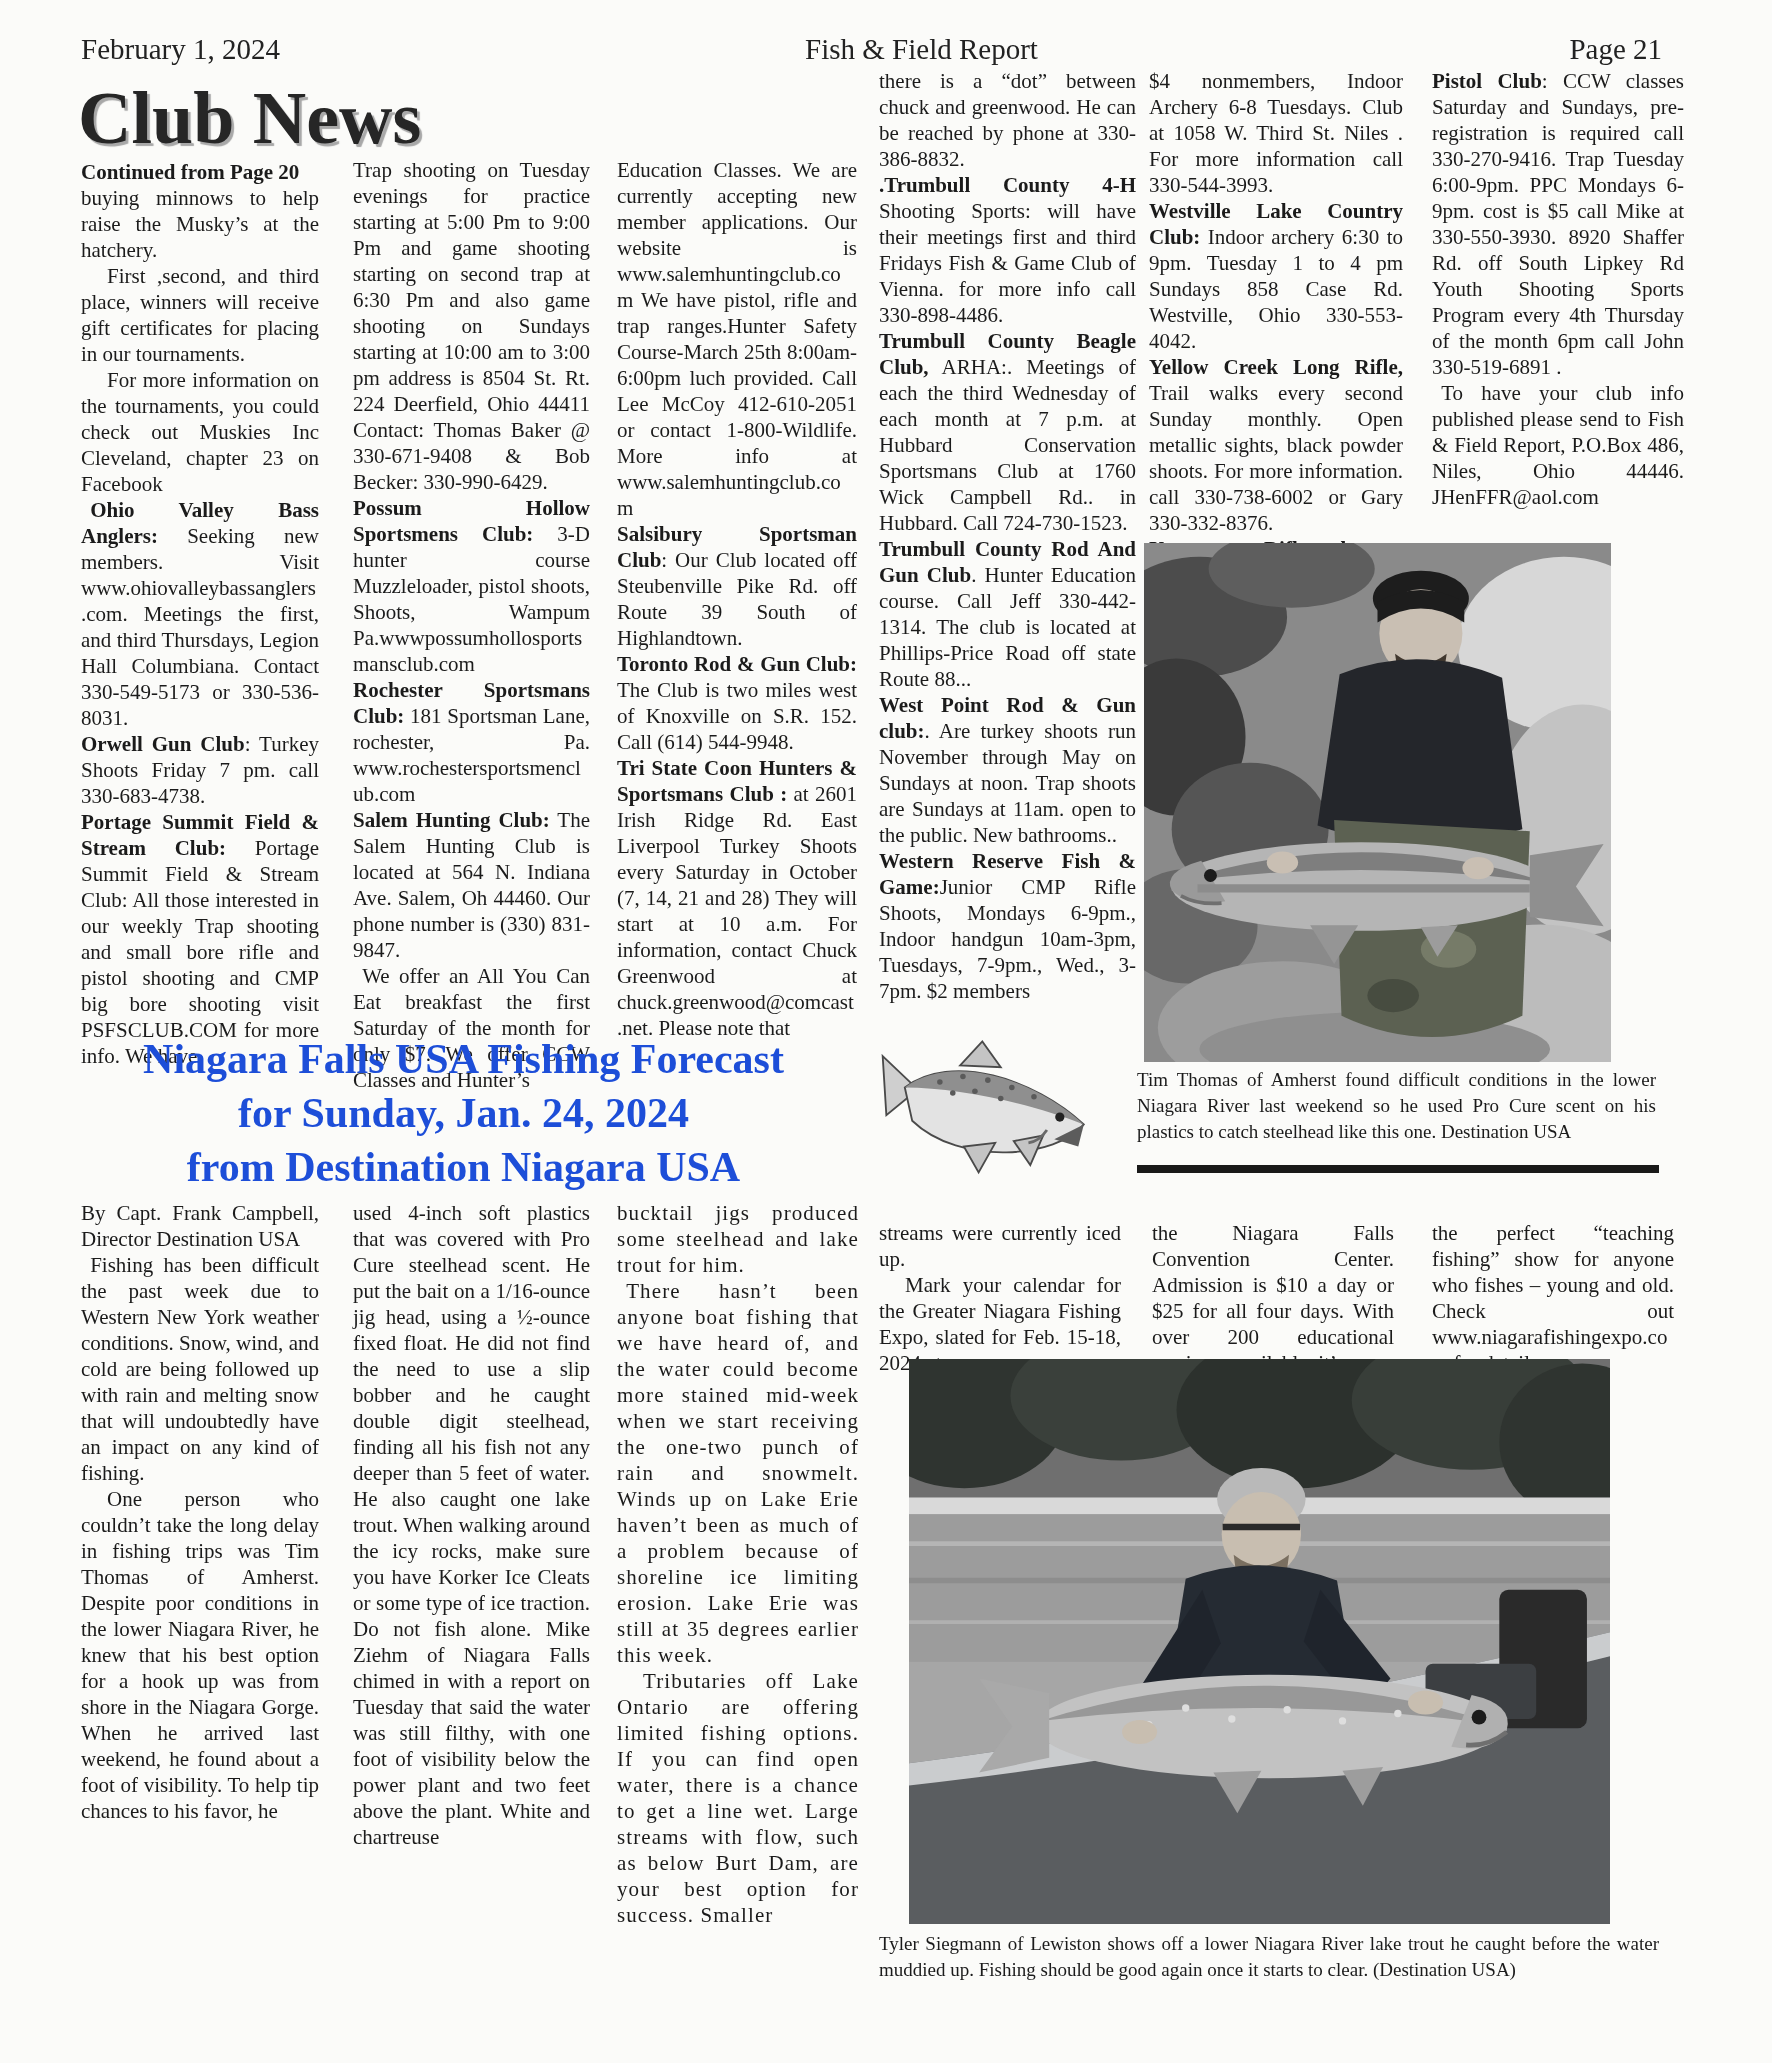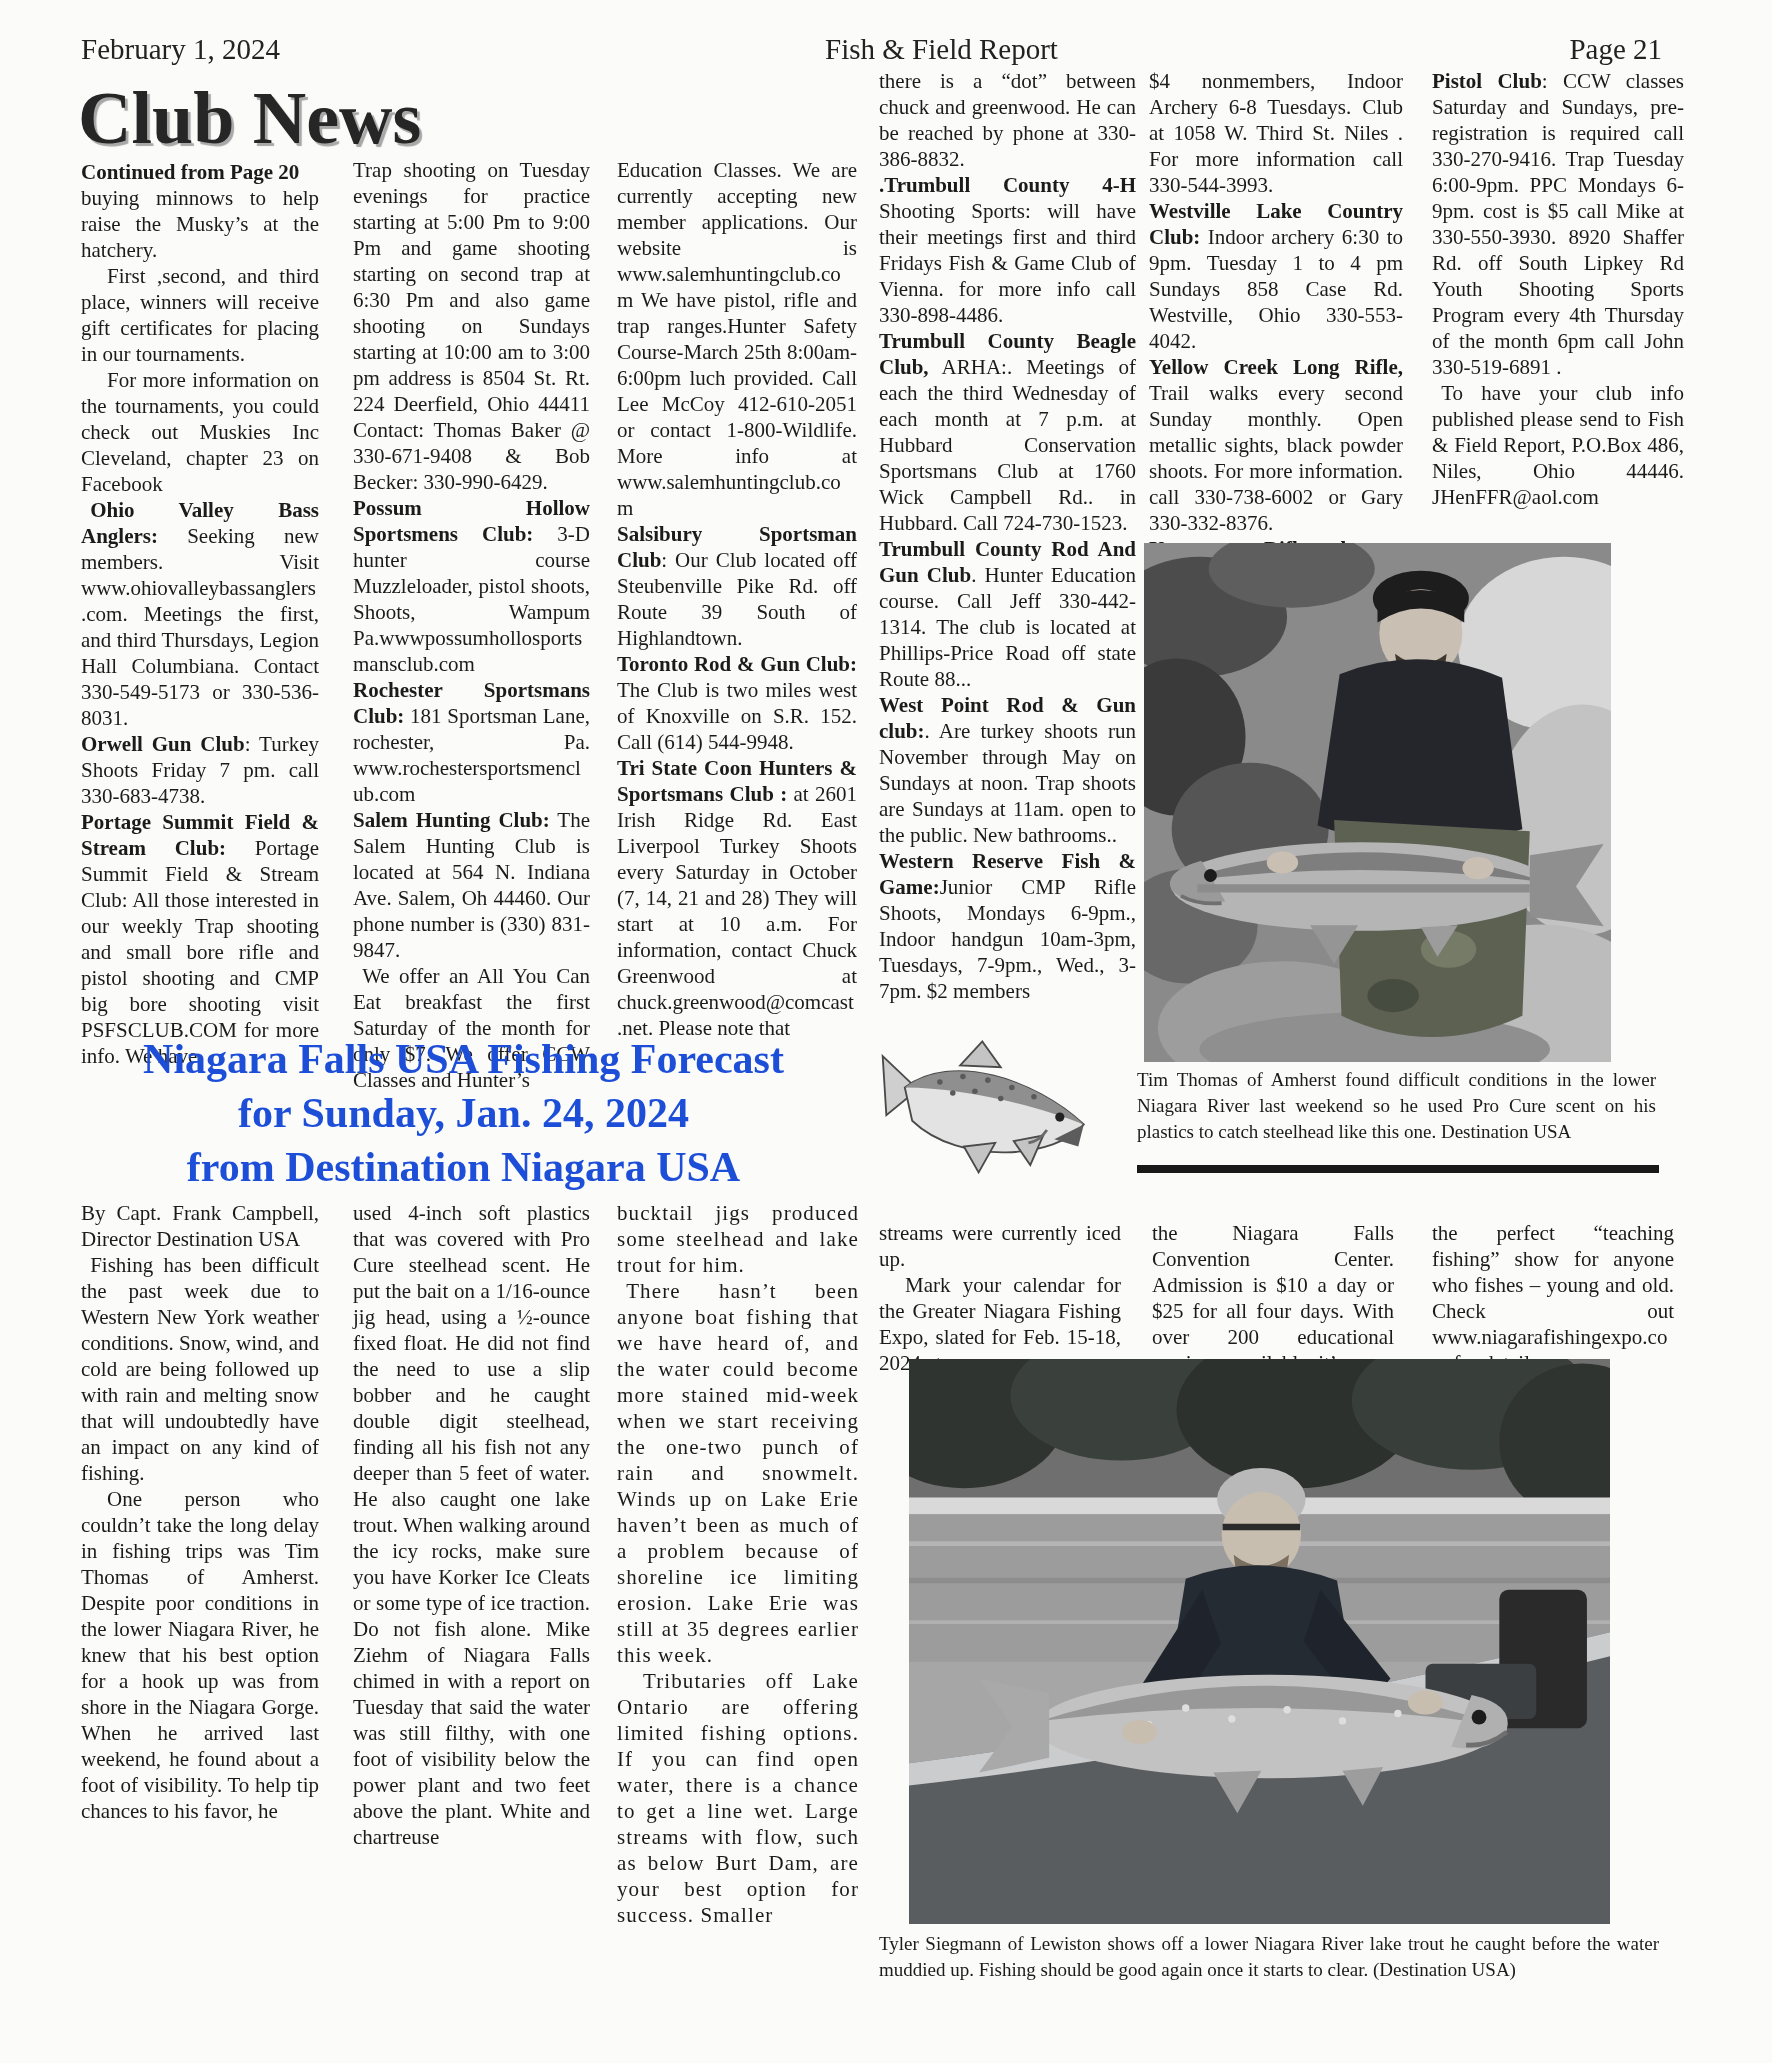--- a/index.html
+++ b/index.html
@@ -31,21 +31,21 @@
   
   .caption{font-size:19px;line-height:26px;text-align:justify;color:#1b1b1b;}
   .rule{background:#191919;}
   .photo{background:#8e8e8e;}
   svg{display:block;}
 </style>
 </head>
 <body>
 
 <div class="abs masthead" style="left:81px;top:33px;">February 1, 2024</div>
-<div class="abs masthead" style="left:794px;top:33px;width:295px;text-align:center;">Fish &amp; Field Report</div>
+<div class="abs masthead" style="left:774px;top:33px;width:295px;text-align:center;">Fish &amp; Field Report</div>
 <div class="abs masthead" style="right:110px;top:33px;text-align:center;">Page 21</div>
 
 <h1 class="abs club-news" style="left:78px;top:81px;margin:0;">Club News</h1>
 
 <div class="abs col" style="left:81px;top:159px;width:238px;">
     <p><b>Continued from Page 20</b></p>
     <p>buying minnows to help raise the Musky’s at the hatchery.</p>
     <p class="indent">First ,second, and third place, winners will receive gift certificates for placing in our tournaments.</p>
     <p class="indent">For more information on the tournaments, you could check out Muskies Inc Cleveland, chapter 23 on Facebook</p>
     <p class="hang"><b>Ohio Valley Bass Anglers:</b> Seeking new members. Visit www.ohiovalleybassanglers.com. Meetings the first, and third Thursdays, Legion Hall Columbiana. Contact 330-549-5173 or 330-536-8031.</p>

